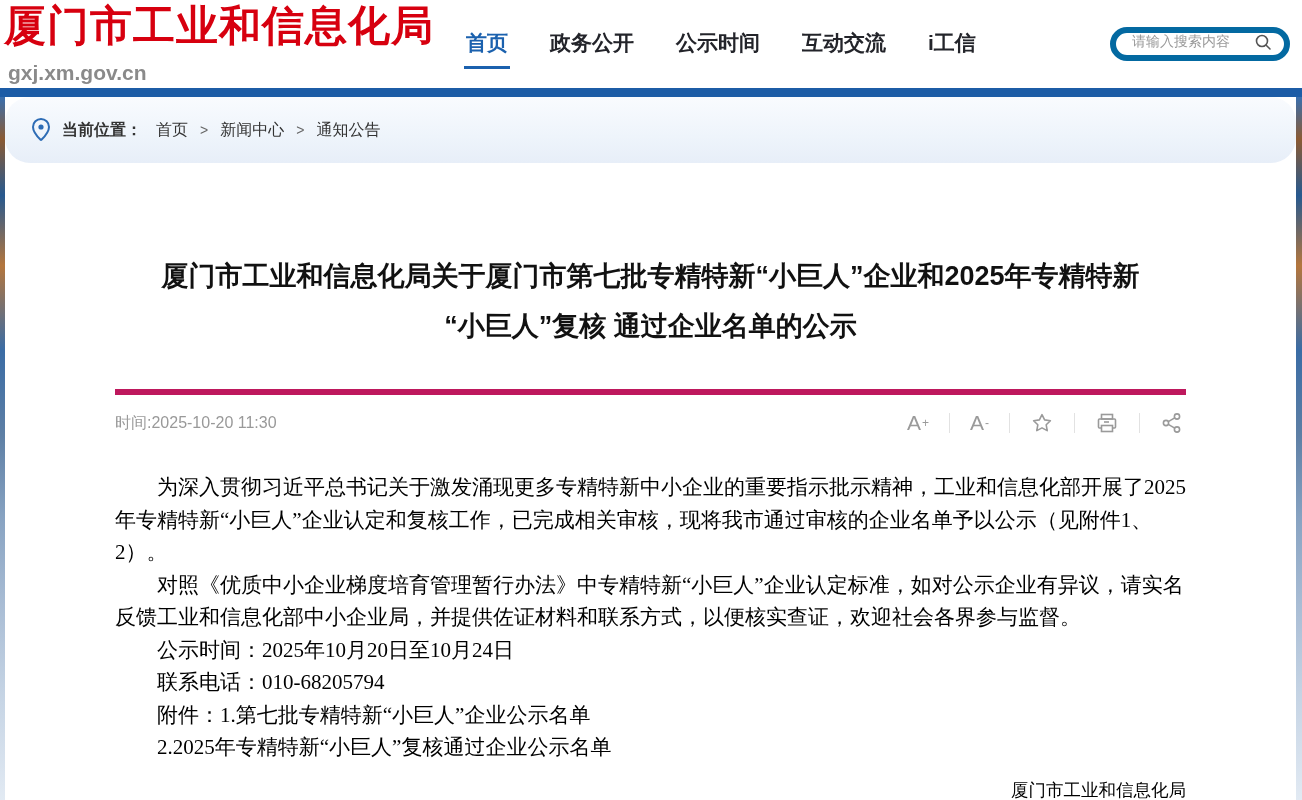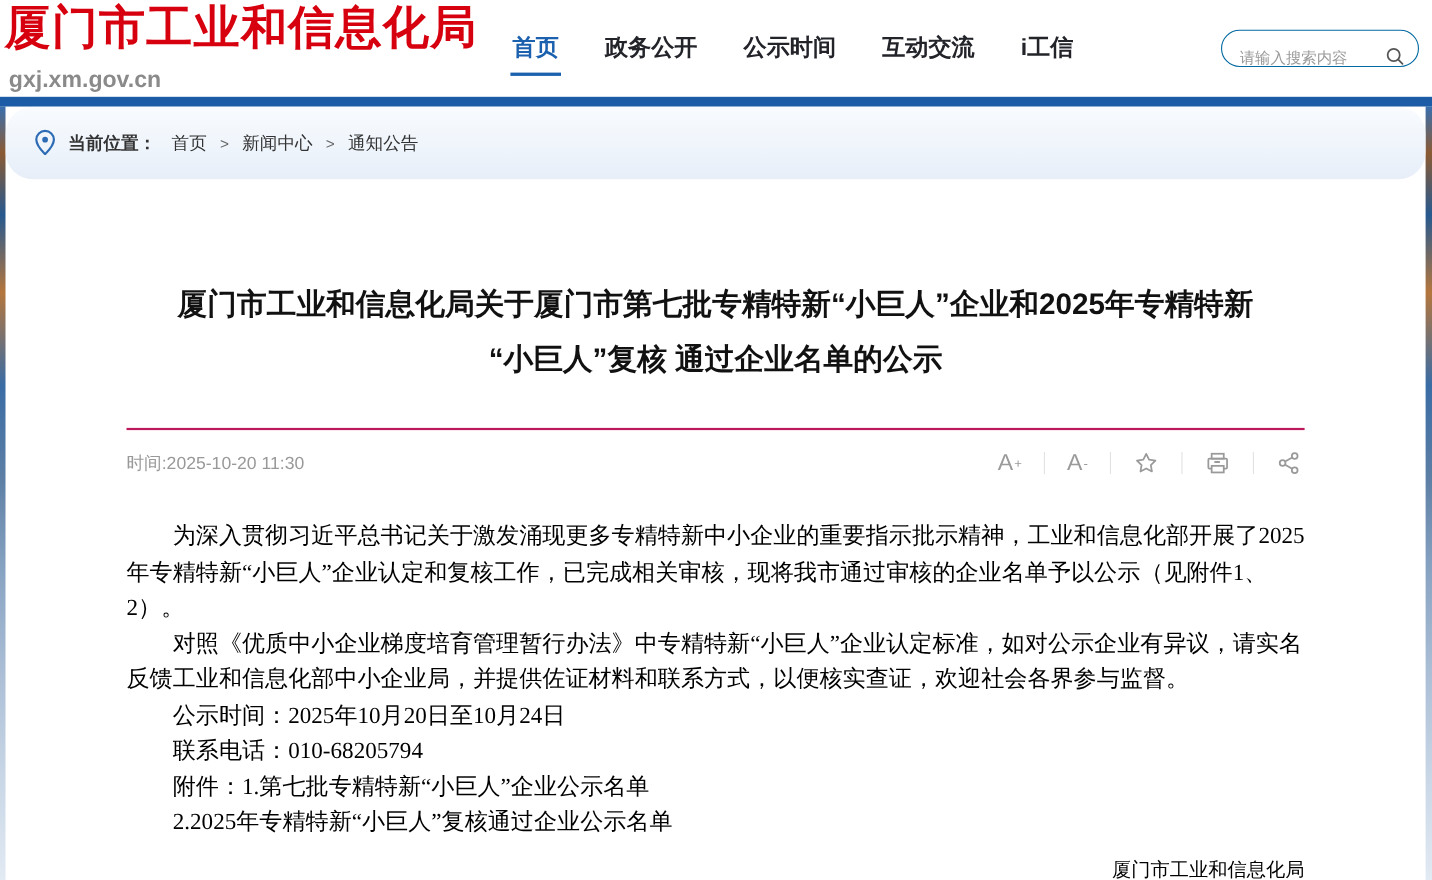--- a/index.html
+++ b/index.html
@@ -55,24 +55,24 @@
   }
   .nav-item.active {
     color: #1b61ae;
     border-bottom: 3px solid #1b61ae;
     padding-bottom: 9px;
   }
   .search-box {
     flex: 0 0 auto;
     width: 180px;
     height: 34px;
-    border: 1px solid #0369a1;
+    border: 6px solid #0369a1;
     border-radius: 17px;
     display: flex;
-    align-items: flex-end;
+    align-items: flex-start;
     padding: 0 12px 0 16px;
     background: #fff;
     margin-left: 18px;
   }
   .search-input {
     border: none;
     outline: none;
     flex: 1 1 auto;
     width: 100px;
     font-size: 14px;
@@ -124,21 +124,21 @@
   .article-title {
     margin-top: 88px;
     text-align: center;
     font-size: 27px;
     font-weight: bold;
     color: #111;
     line-height: 50px;
   }
   .meta-row {
     margin-top: 38px;
-    border-top: 2px solid #be185d;
+    border-top: 6px solid #be185d;
     height: 62px;
     display: flex;
     align-items: center;
     justify-content: space-between;
   }
   .meta-time { font-size: 16px; color: #999; }
   .tools { display: flex; align-items: center; }
   .tool {
     color: #9a9a9a;
     font-size: 21px;

